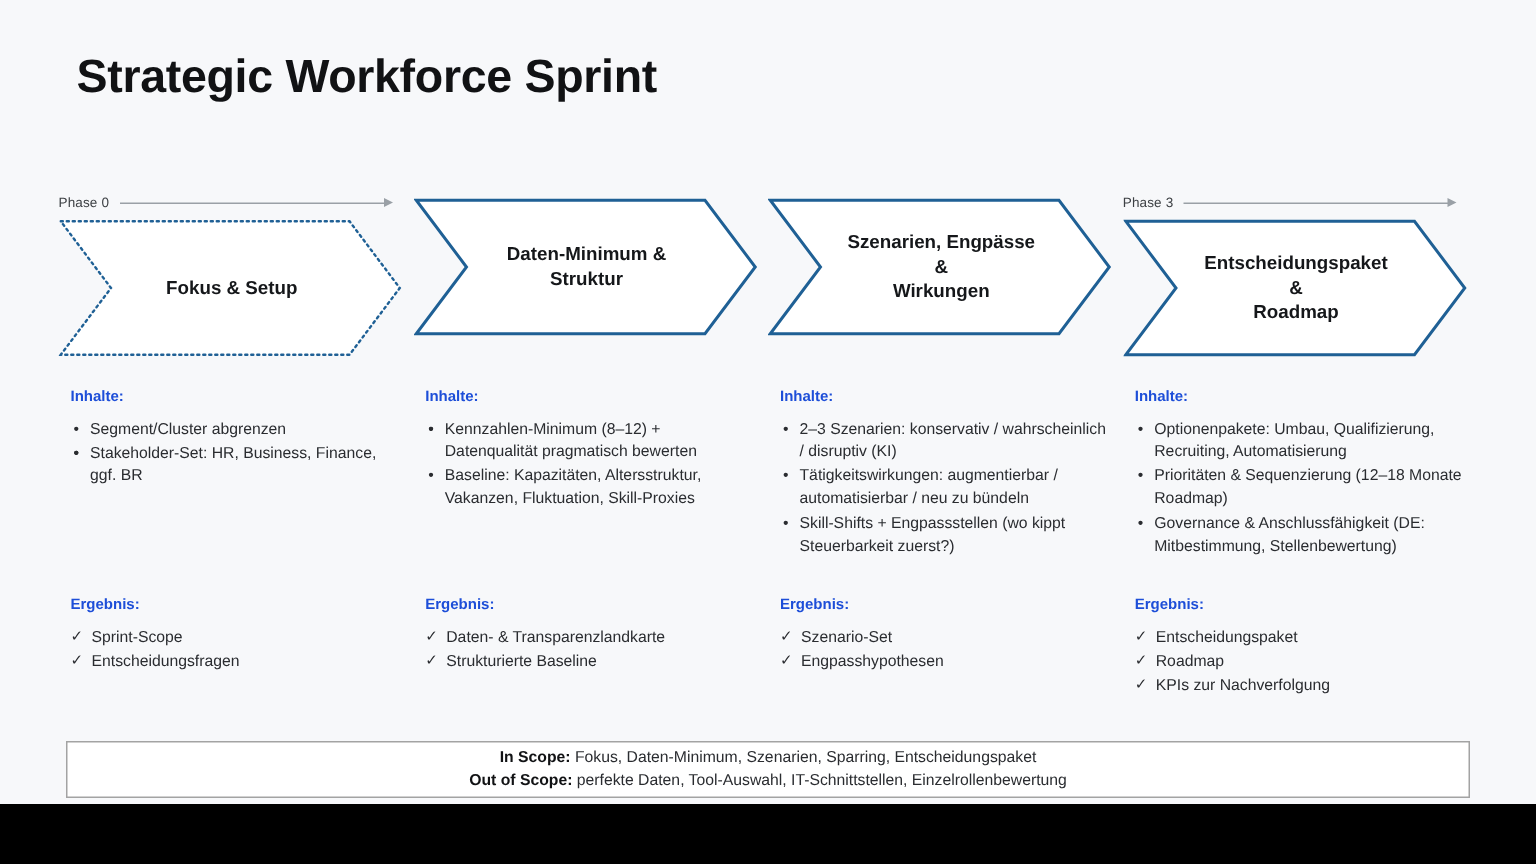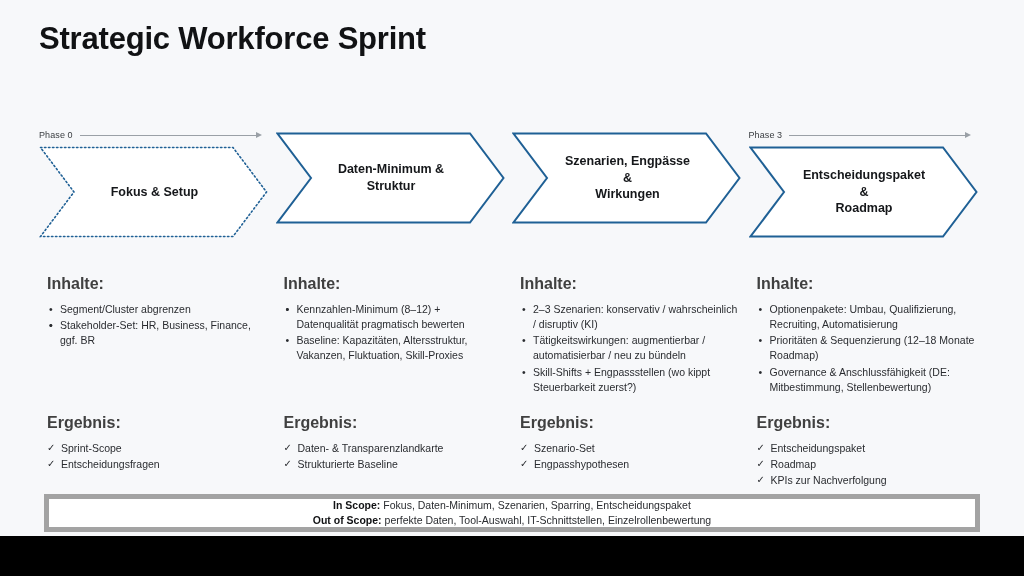--- a/index.html
+++ b/index.html
@@ -30,21 +30,21 @@
     left: 39px;
     top: 22px;
     width: 900px;
   }
   .slide-title {
     font-size: 31px;
     font-weight: bold;
     letter-spacing: -0.2px;
     color: #111214;
     line-height: 1.12;
-    margin: 0;
+    margin: 12px;
   }
   .slide-subtitle {
     font-size: 14.5px;
     font-weight: normal;
     color: #24262a;
     margin: 6px 0 0 0;
     line-height: 1.2;
   }
 
   
@@ -119,24 +119,24 @@
     text-align: center;
     font-size: 12.5px;
     font-weight: bold;
     line-height: 1.35;
     color: #15171a;
     white-space: pre-line;
   }
 
   
   .block-head {
-    font-size: 16px;
+    font-size: 10px;
     font-weight: bold;
-    color: #404040;
-    margin: 16px 0 9px 0;
+    color: #1d4ed8;
+    margin: 0 0 9px 0;
   }
   .inhalte-block {
     position: absolute;
     top: 131px;
     left: 8px;
     width: 218px;
   }
   .ergebnis-block {
     position: absolute;
     top: 270px;
@@ -175,21 +175,21 @@
 
   
   .scope-box {
     position: absolute;
     left: 44px;
     top: 494px;
     width: 936px;
     height: 38px;
     box-sizing: border-box;
     background: #ffffff;
-    border: 5px solid #a3a3a3;
+    border: 1px solid #a3a3a3;
     display: flex;
     flex-direction: column;
     align-items: center;
     justify-content: center;
   }
   .scope-line {
     font-size: 10.5px;
     line-height: 1.45;
     color: #2a2c30;
     text-align: center;

